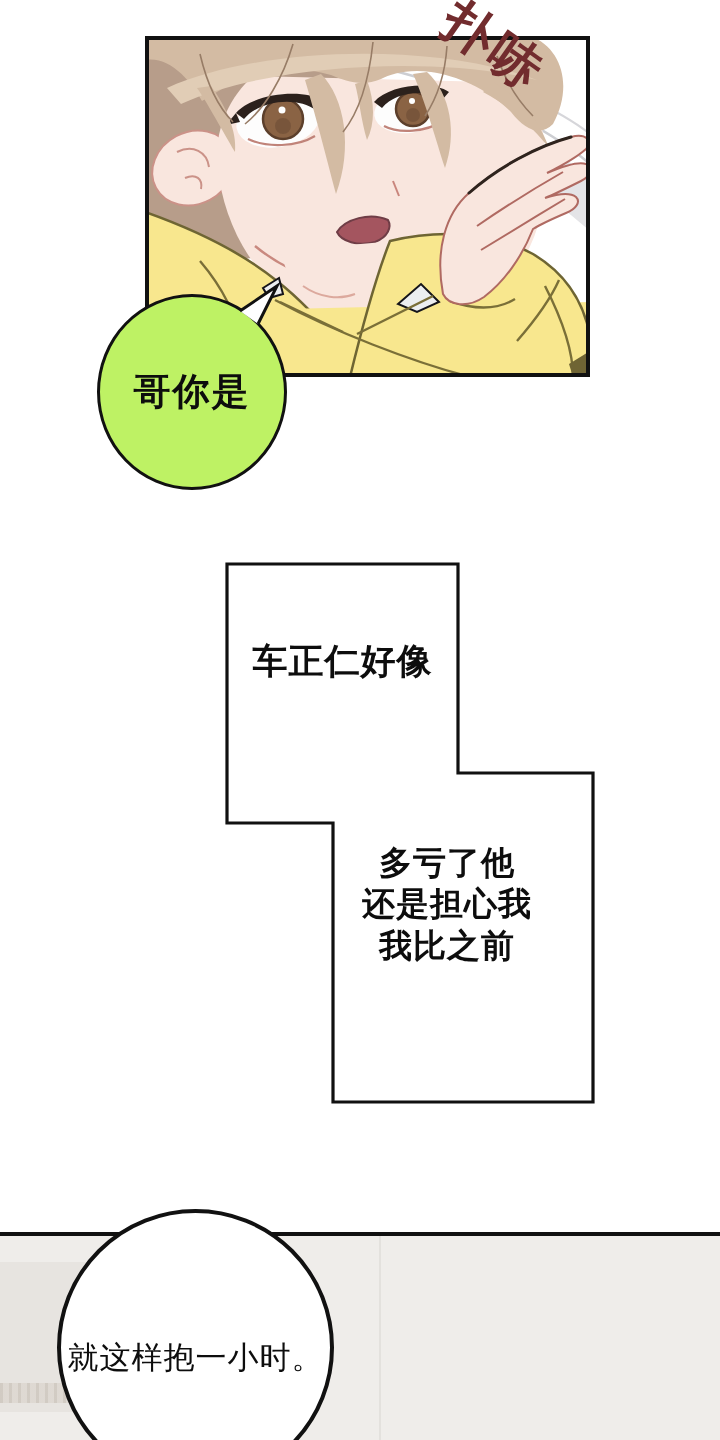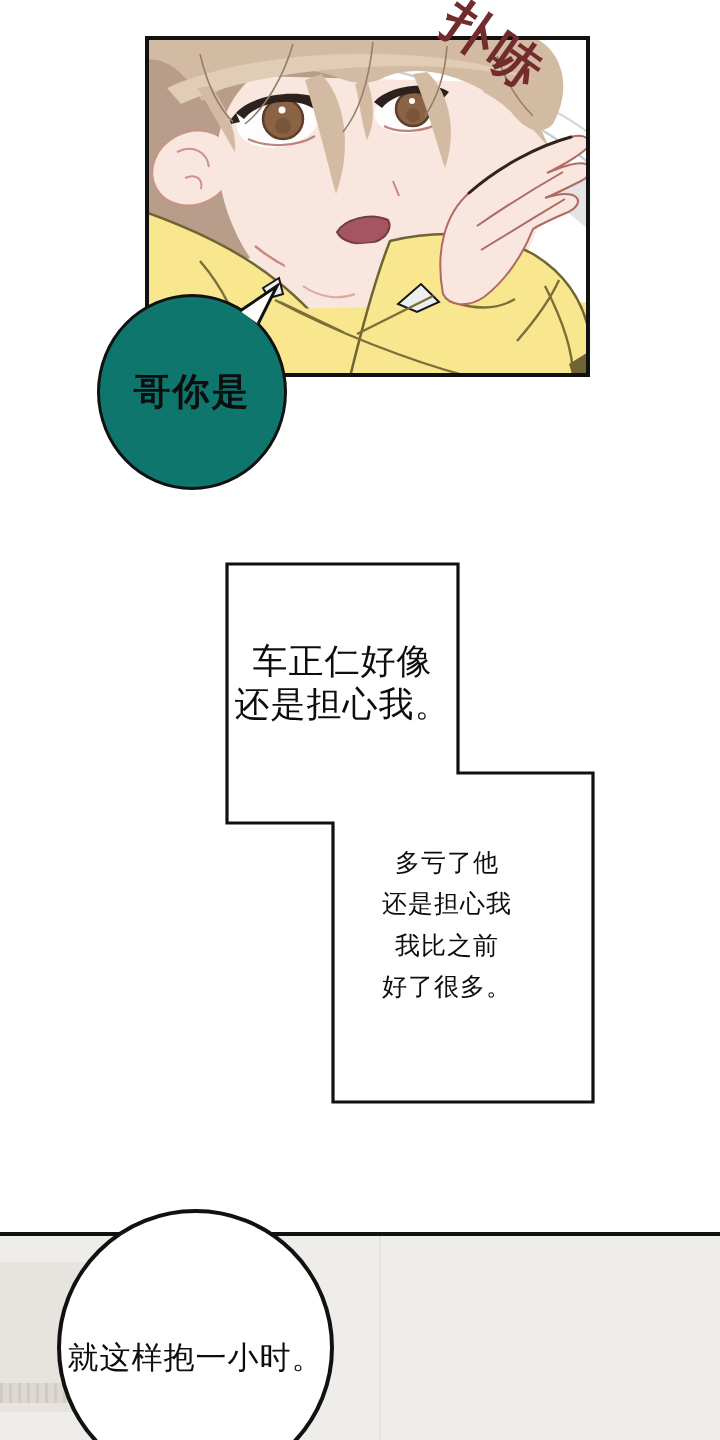--- a/index.html
+++ b/index.html
@@ -6,31 +6,31 @@
   body{width:720px;height:1440px;overflow:hidden;background:#ffffff;
        font-family:"DejaVu Sans",sans-serif;position:relative;}
   .abs{position:absolute;}
   
   #panel-top-svg{left:145px;top:36px;width:445px;height:341px;z-index:1;}
   
   #sfx{left:468px;top:-14px;z-index:4;font-size:52px;font-weight:800;
        letter-spacing:4px;transform:rotate(35deg);transform-origin:left top;
        white-space:nowrap;}
   
-  #bubble1{left:97px;top:294px;width:184px;height:190px;background:#0f766e;
+  #bubble1{left:97px;top:294px;width:184px;height:190px;background:#bef264;
            border:3.5px solid #111;border-radius:50%;z-index:5;
            display:flex;flex-direction:row;align-items:center;justify-content:center;}
   #bubble1 .ln{font-size:37px;font-weight:600;letter-spacing:2px;line-height:44px;
                color:#0d0d0d;text-align:center;}
   #tail1{left:230px;top:278px;width:62px;height:58px;z-index:6;}
   
   #boxes-svg{left:220px;top:557px;width:380px;height:552px;z-index:1;}
-  .captxt{z-index:2;text-align:center;color:#0d0d0d;font-weight:400;}
+  .captxt{z-index:2;text-align:center;color:#0d0d0d;font-weight:700;}
   #box1-text{left:227px;top:640px;width:231px;font-size:35px;line-height:43px;letter-spacing:1px;}
-  #box2-text{left:333px;top:842px;width:228px;font-size:25px;line-height:41.3px;letter-spacing:1px;}
+  #box2-text{left:333px;top:842px;width:228px;font-size:33px;line-height:41.3px;letter-spacing:1px;}
   
   #bottom-border{left:0;top:1232px;width:720px;height:4px;background:#111;z-index:1;}
   #bottom-bg{left:0;top:1236px;width:720px;height:204px;z-index:0;}
   #wall-seam{left:379px;top:1236px;width:2px;height:204px;background:#e3e1dd;z-index:0;}
   #furniture{left:0;top:1262px;width:152px;height:150px;background:#e7e4e0;
              border-radius:0 6px 6px 0;z-index:1;}
   #blanket-ribs{left:0;top:1383px;width:148px;height:20px;z-index:2;
      background:repeating-linear-gradient(90deg,#ccc5bc 0 3px,#dcd6cf 3px 9px);opacity:.8;}
   #curl-svg{left:115px;top:1372px;width:60px;height:46px;z-index:2;}
   #bubble2{left:57px;top:1209px;width:269px;height:269px;background:#ffffff;
@@ -133,27 +133,25 @@
 <svg id="tail1" class="abs" viewBox="0 0 62 58">
   <path d="M10,33 L47,8 L28,46 Z" fill="#ffffff"></path>
   <path d="M10,33 L47,8 L28,46" stroke="#111" stroke-width="3" fill="none" stroke-linejoin="miter"></path>
 </svg>
 
 <svg id="boxes-svg" class="abs" viewBox="0 0 380 552">
   <path d="M7,7 H238 V216 H373 V545 H113 V266 H7 Z" fill="#ffffff" stroke="#111" stroke-width="3.2"></path>
 </svg>
 <div id="box1-text" class="abs captxt">
   <div>车正仁好像</div>
-  <div>还是担心我。</div>
 </div>
 <div id="box2-text" class="abs captxt">
   <div>多亏了他</div>
   <div>还是担心我</div>
   <div>我比之前</div>
-  <div>好了很多。</div>
 </div>
 
 <div id="bottom-bg" class="abs" style="background: rgb(239, 237, 234);"></div>
 <div id="wall-seam" class="abs"></div>
 <div id="bottom-border" class="abs"></div>
 <div id="furniture" class="abs"></div>
 <div id="blanket-ribs" class="abs"></div>
 <svg id="curl-svg" class="abs" viewBox="0 0 60 46">
   <path d="M8,30 C20,8 44,8 50,22 C54,34 34,40 28,30 C24,22 36,18 40,24" stroke="#c3bcb2" stroke-width="3" fill="none"></path>
 </svg>

